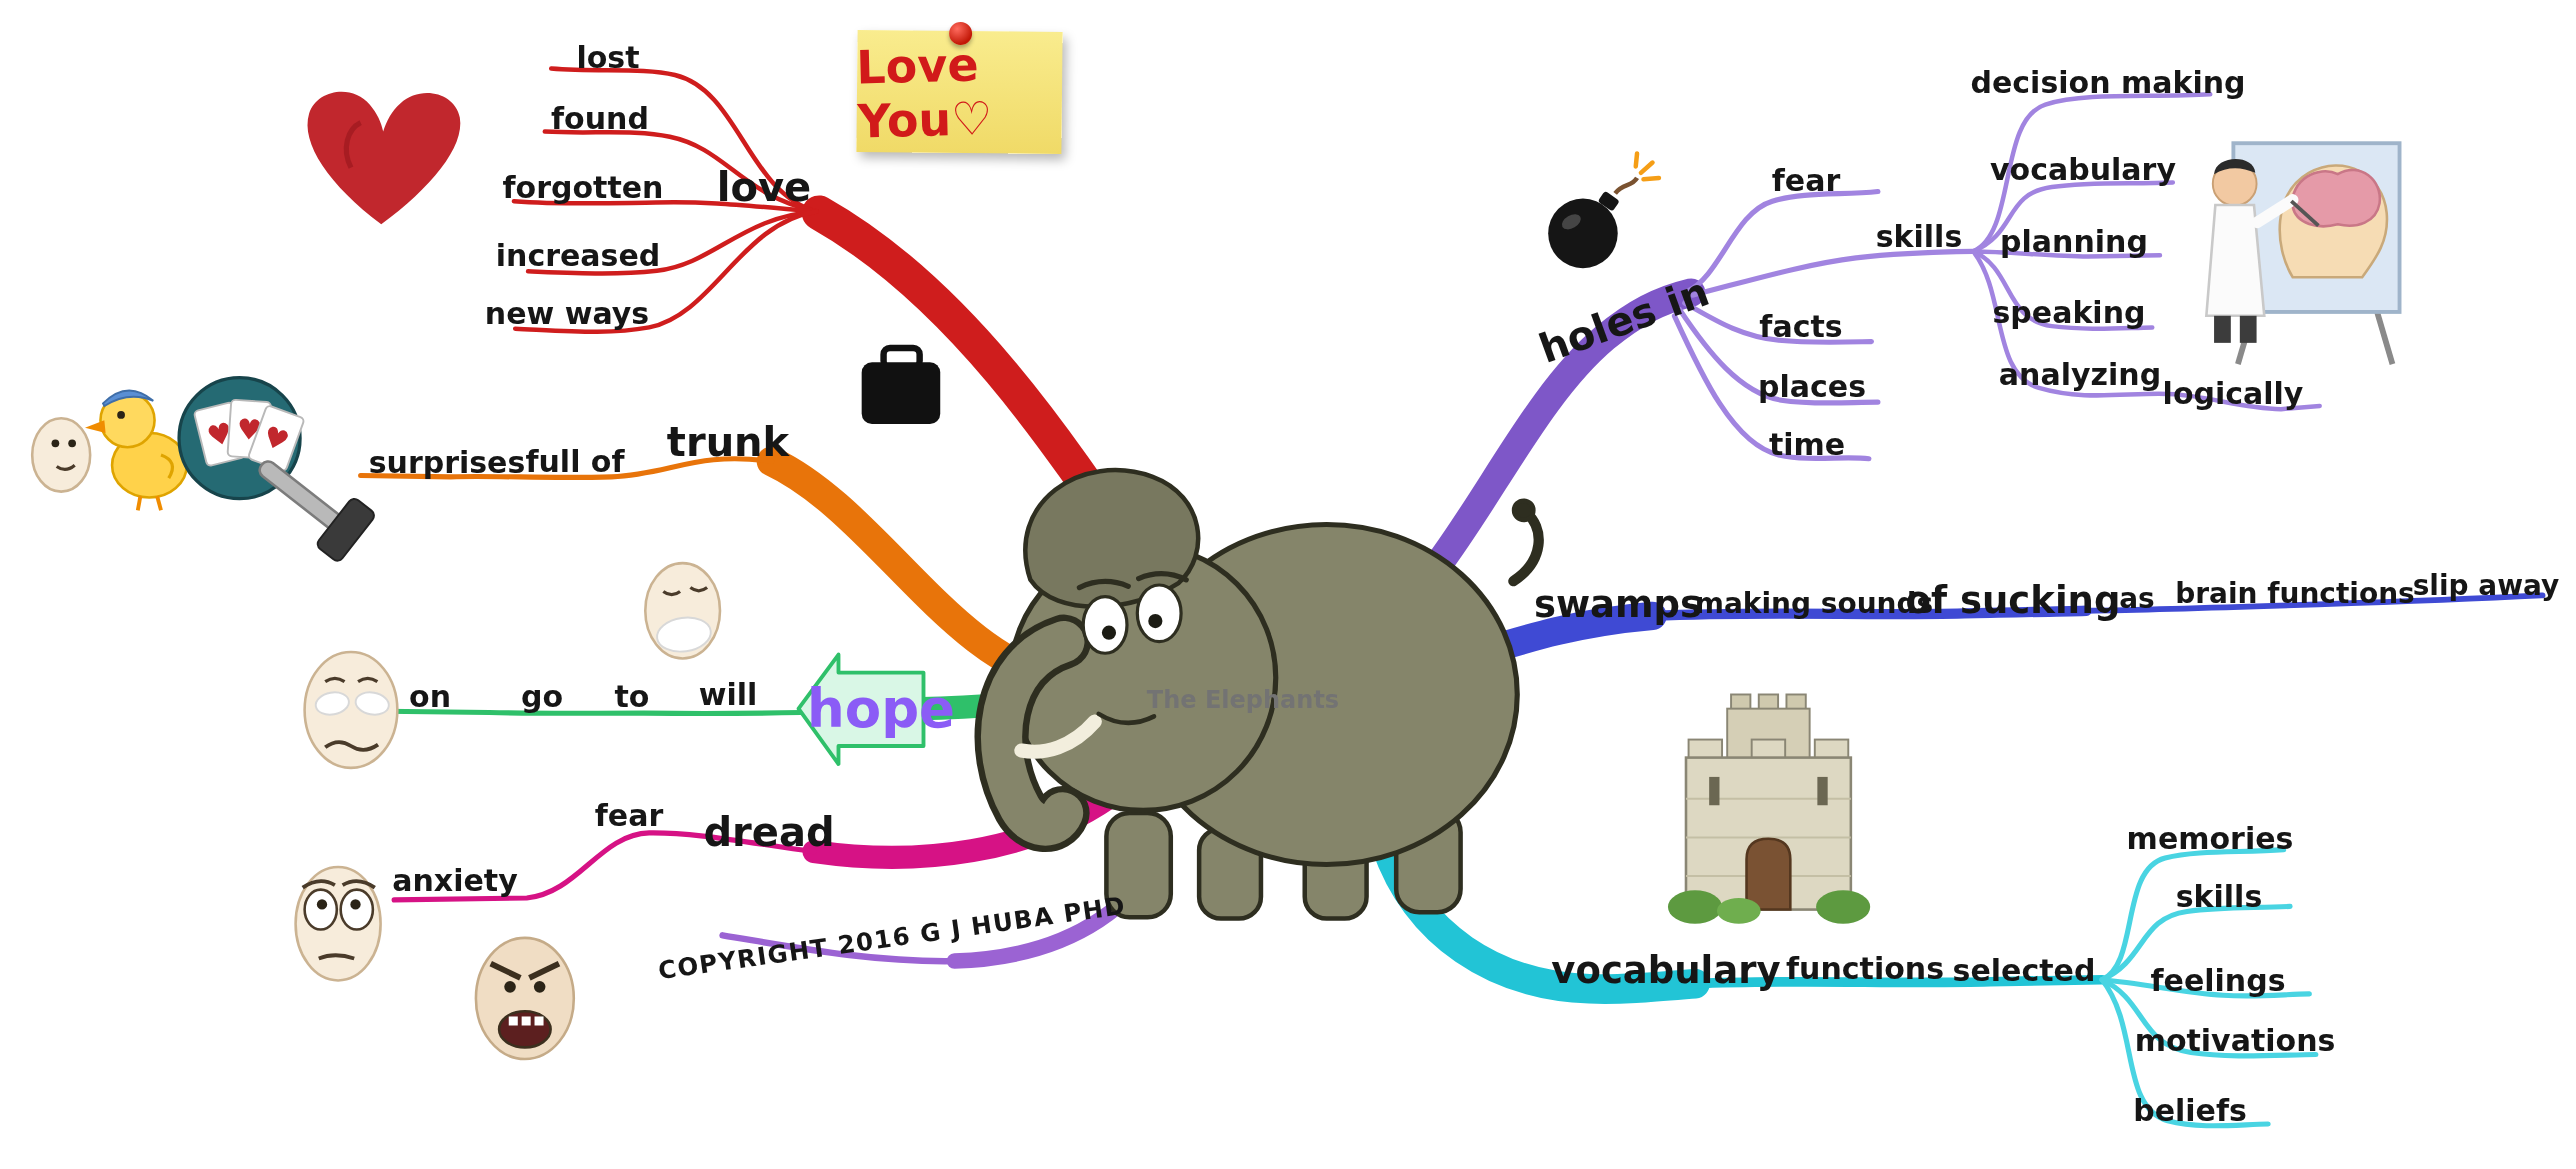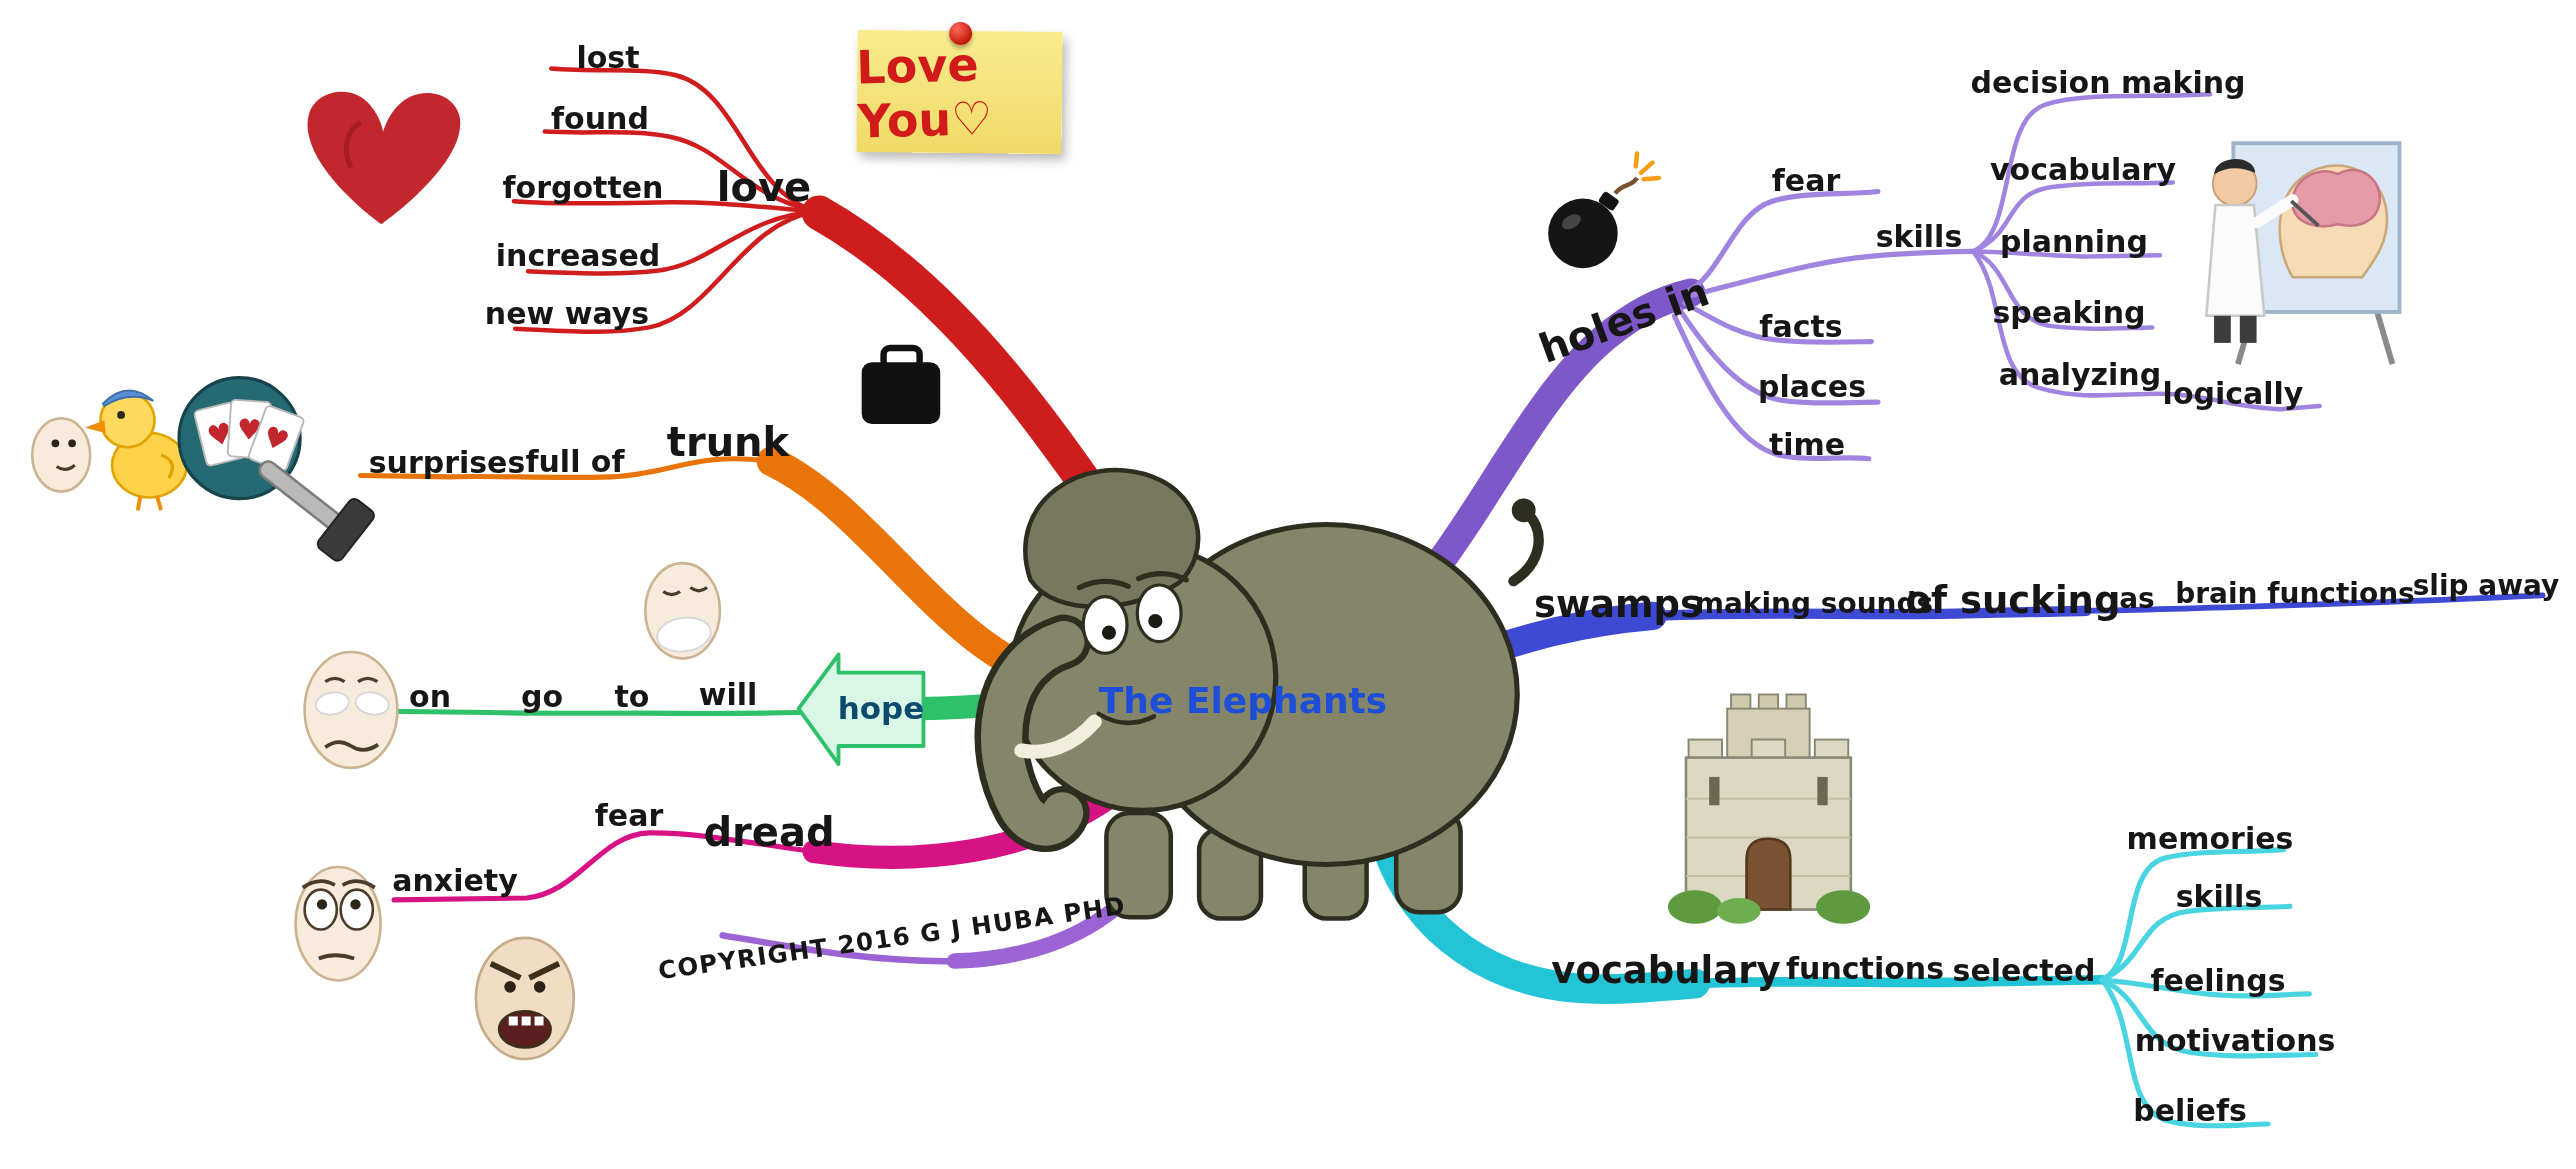--- a/index.html
+++ b/index.html
@@ -4,24 +4,24 @@
 <style>
   html,body{margin:0;padding:0;}
   body{width:2576px;height:1170px;position:relative;background:#ffffff;overflow:hidden;
        font-family:"DejaVu Sans", sans-serif;}
   #artwork{position:absolute;left:0;top:0;z-index:1;}
   .lbl{position:absolute;transform:translate(-50%,-50%) rotate(var(--r,0deg));
        font-family:"DejaVu Sans", sans-serif;font-size:30px;font-weight:600;color:#161616;
        white-space:nowrap;z-index:5;}
   .lbl.main{font-size:40px;font-weight:700;}
   .lbl.italic{}
-  .lbl.hope-text{color:#0c4a6e;font-size:31px;}
+  .lbl.hope-text{color:#8b5cf6;font-size:53px;}
   .lbl.copyright{font-size:24.5px;font-weight:700;letter-spacing:1.3px;}
   #central-topic{position:absolute;left:1243px;top:701px;transform:translate(-50%,-50%);
-       text-align:center;color:#1d4ed8;font-size:36px;font-weight:700;line-height:1.32;
+       text-align:center;color:#737373;font-size:24px;font-weight:700;line-height:1.32;
        z-index:6;white-space:nowrap;}
   #sticky{position:absolute;left:857px;top:31px;width:205px;height:122px;
        background:linear-gradient(180deg,#f9ec8e,#f0da67);box-shadow:3.9px 5.8px 10.3px rgba(0,0,0,.28);
        transform:rotate(.6deg);z-index:4;display:flex;align-items:center;justify-content:center;}
   #sticky .pin{position:absolute;top:-9px;left:50%;transform:translateX(-50%);
        width:23px;height:23px;border-radius:50%;
        background:radial-gradient(circle at 35% 30%,#ff6b5e,#c21807 70%);
        box-shadow:0 3.2px 4.5px rgba(0,0,0,.3);}
   #sticky .note-text{color:#d11a1a;font-size:46px;font-weight:700;transform:rotate(-2deg);}
 </style>

